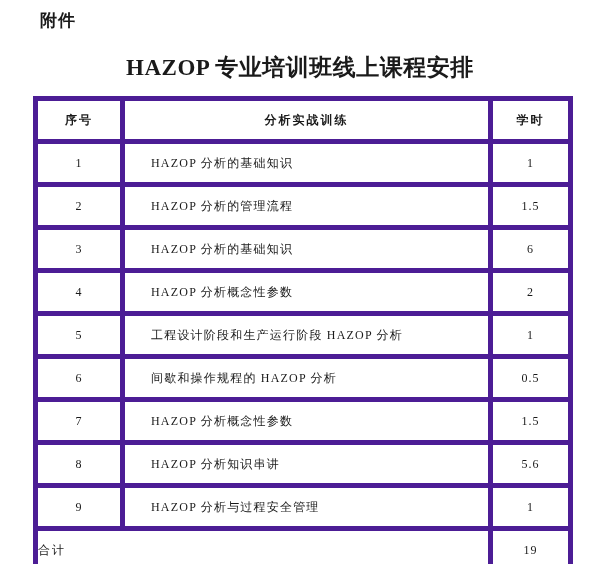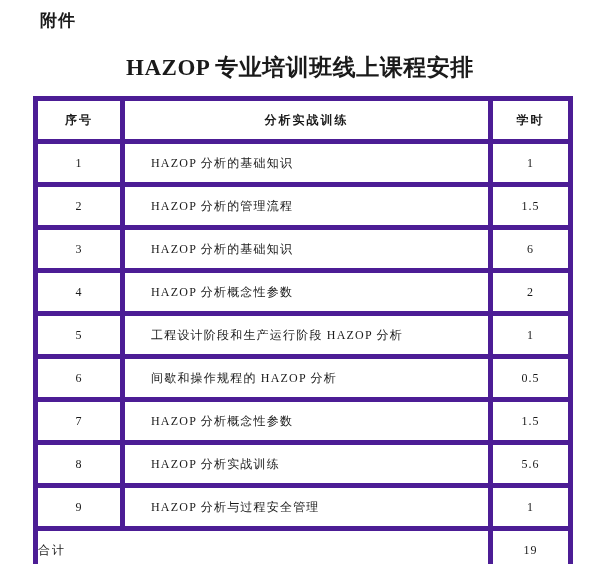--- a/index.html
+++ b/index.html
@@ -123,21 +123,21 @@
         <td class="content-cell">间歇和操作规程的 HAZOP 分析</td>
         <td class="hours-cell">0.5</td>
       </tr>
       <tr>
         <td class="row-number-cell">7</td>
         <td class="content-cell">HAZOP 分析概念性参数</td>
         <td class="hours-cell">1.5</td>
       </tr>
       <tr>
         <td class="row-number-cell">8</td>
-        <td class="content-cell">HAZOP 分析实战训练</td>
+        <td class="content-cell">HAZOP 分析知识串讲</td>
         <td class="hours-cell">5.6</td>
       </tr>
       <tr>
         <td class="row-number-cell">9</td>
         <td class="content-cell">HAZOP 分析与过程安全管理</td>
         <td class="hours-cell">1</td>
       </tr>
     </tbody>
   <tfoot>
     <tr>

